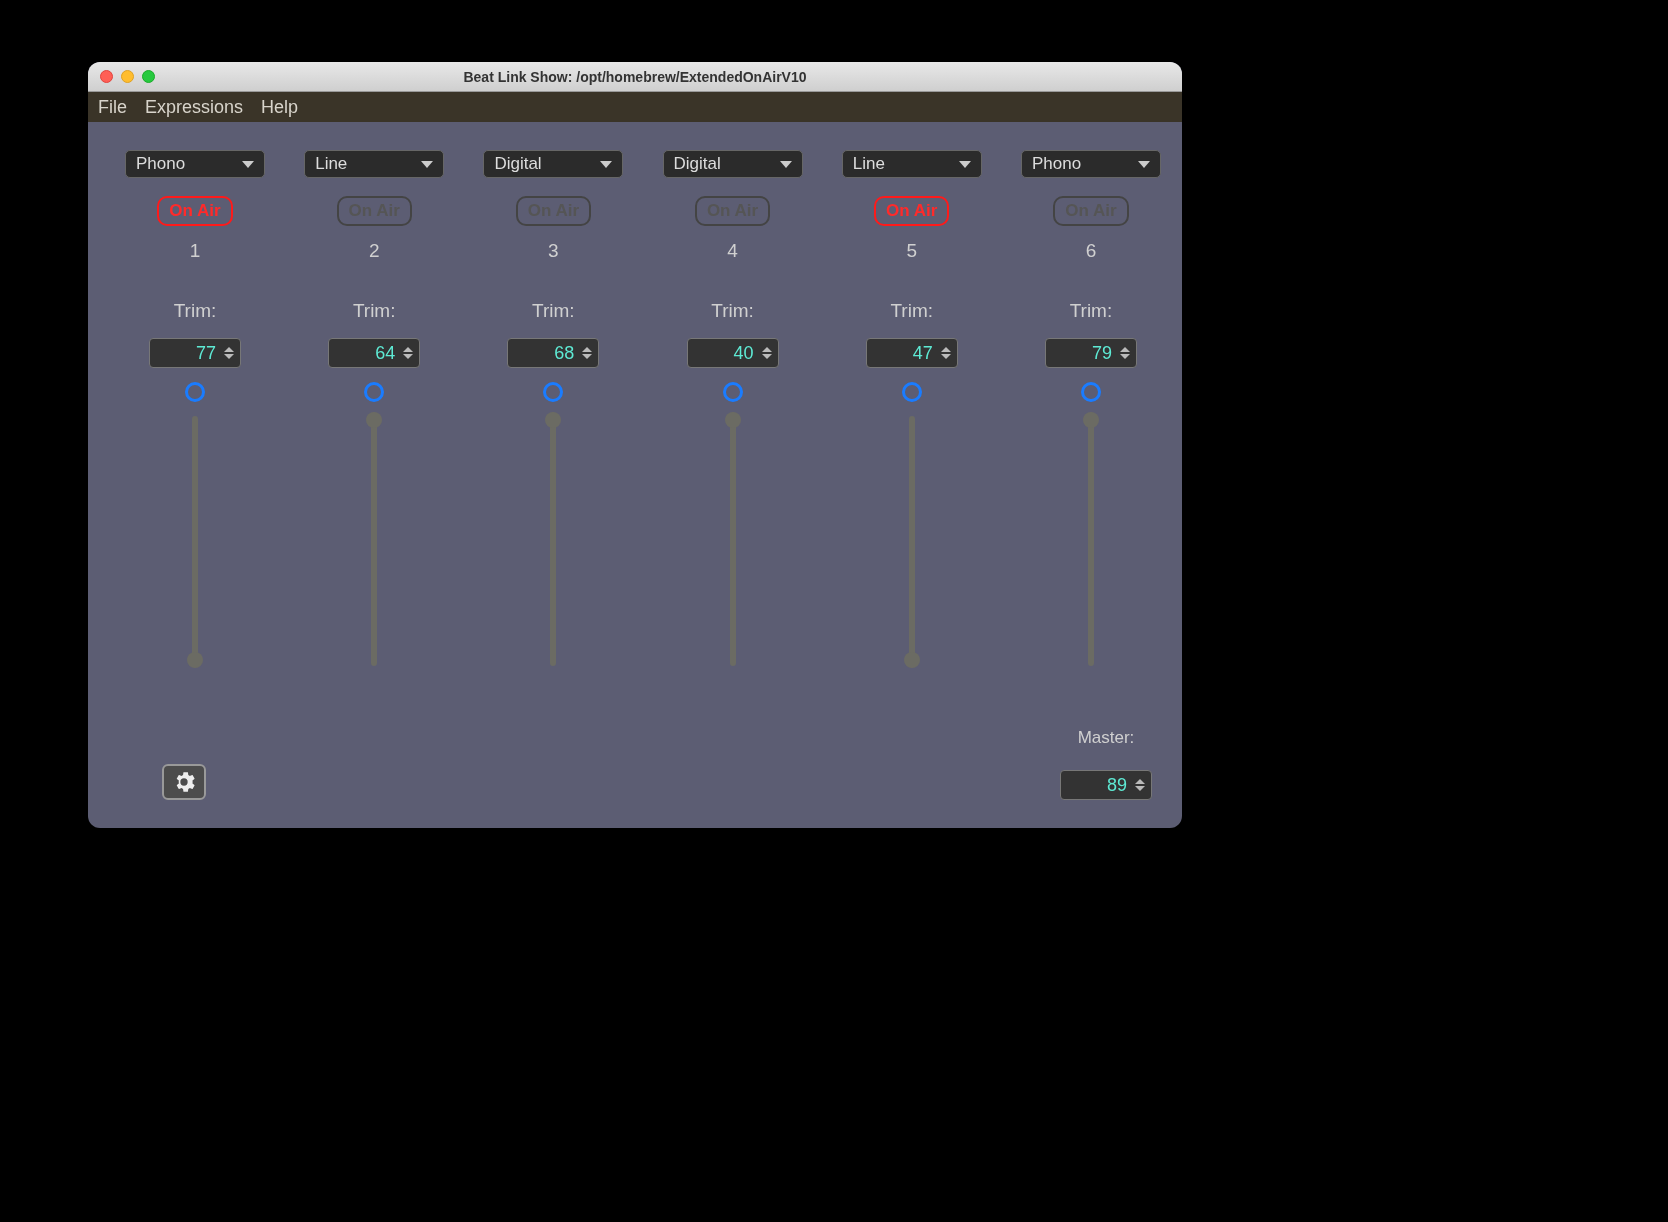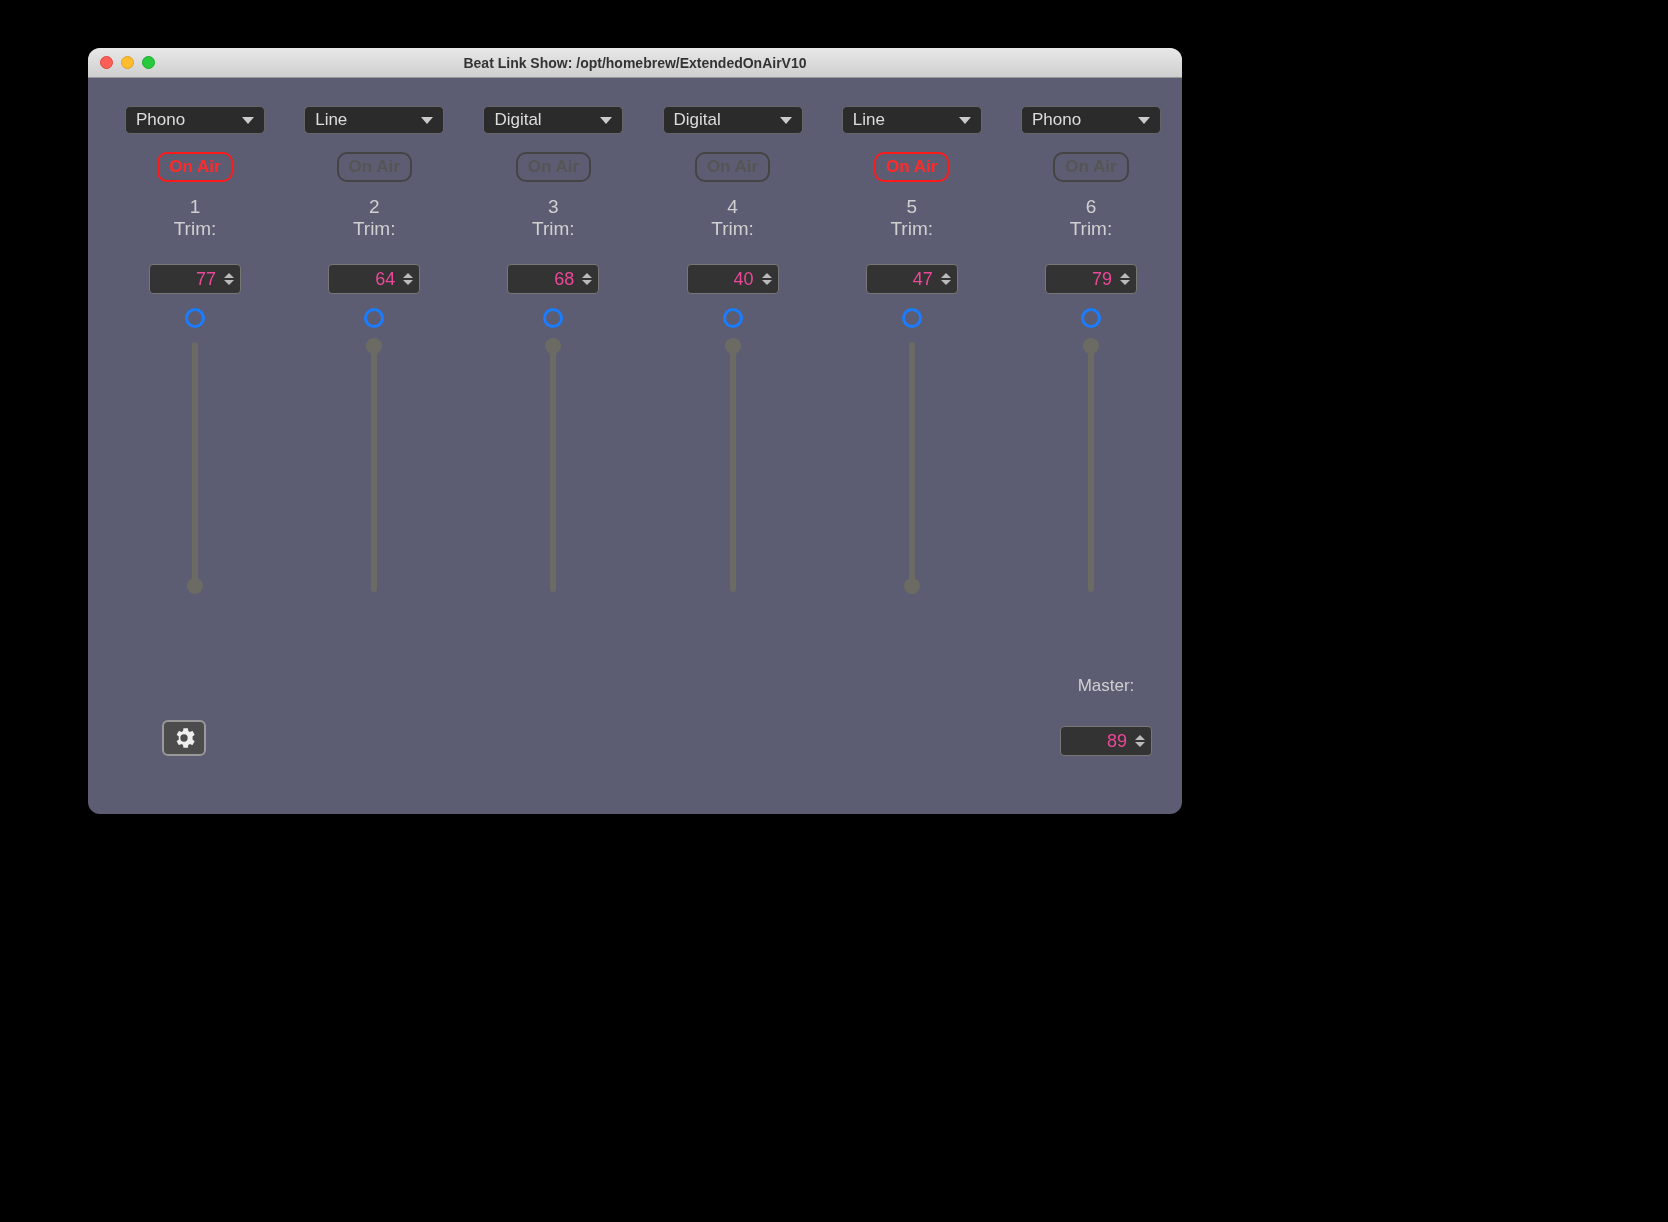--- a/index.html
+++ b/index.html
@@ -6,21 +6,21 @@
     body {
       background: #000;
       font-family: -apple-system, BlinkMacSystemFont, "Helvetica Neue", sans-serif;
       width: 1668px;
       height: 1222px;
       position: relative;
     }
     .window {
       position: absolute;
       left: 88px;
-      top: 48px;
+      top: 62px;
       width: 1094px;
       height: 766px;
       background: #5c5d73;
       border-radius: 12px;
       overflow: hidden;
       box-shadow: 0 20px 60px rgba(0,0,0,0.8);
     }
     .titlebar {
       height: 30px;
       background: linear-gradient(#e8e8e8, #cfcfcf);
@@ -113,35 +113,36 @@
     .onair.active {
       border-color: #ff1a1a;
       color: #ff2a2a;
     }
     .channel-number {
       margin-top: 14px;
       color: #d0d0d0;
       font-size: 19px;
     }
     .trim-label {
+      margin-top: 38px;
       color: #d0d0d0;
       font-size: 19px;
     }
     .spinner {
-      margin-top: 24px;
+      margin-top: 16px;
       width: 92px;
       height: 30px;
       background: #333;
       border: 1px solid #777;
       border-radius: 4px;
       display: flex;
       align-items: center;
       justify-content: flex-end;
       padding-right: 6px;
-      color: #ec4899;
+      color: #5eead4;
       font-size: 18px;
       position: relative;
     }
     .spinner-value {
       margin-right: 8px;
     }
     .spinner-arrows {
       display: flex;
       flex-direction: column;
       gap: 2px;
@@ -211,20 +212,25 @@
 <div class="window">
   <div class="titlebar">
     <div class="traffic-lights">
       <div class="traffic-light tl-close"></div>
       <div class="traffic-light tl-min"></div>
       <div class="traffic-light tl-max"></div>
     </div>
     <div class="title">Beat Link Show: /opt/homebrew/ExtendedOnAirV10</div>
   </div>
 
+  <div class="menubar">
+    <div class="menu-item">File</div>
+    <div class="menu-item">Expressions</div>
+    <div class="menu-item">Help</div>
+  </div>
 
   <div class="content">
     <div class="channels" id="channels-row">
         <div class="channel">
           <div class="dropdown">
             <span>Phono</span>
             <div class="dropdown-arrow"></div>
           </div>
           <div class="onair active">On Air</div>
           <div class="channel-number">1</div>

